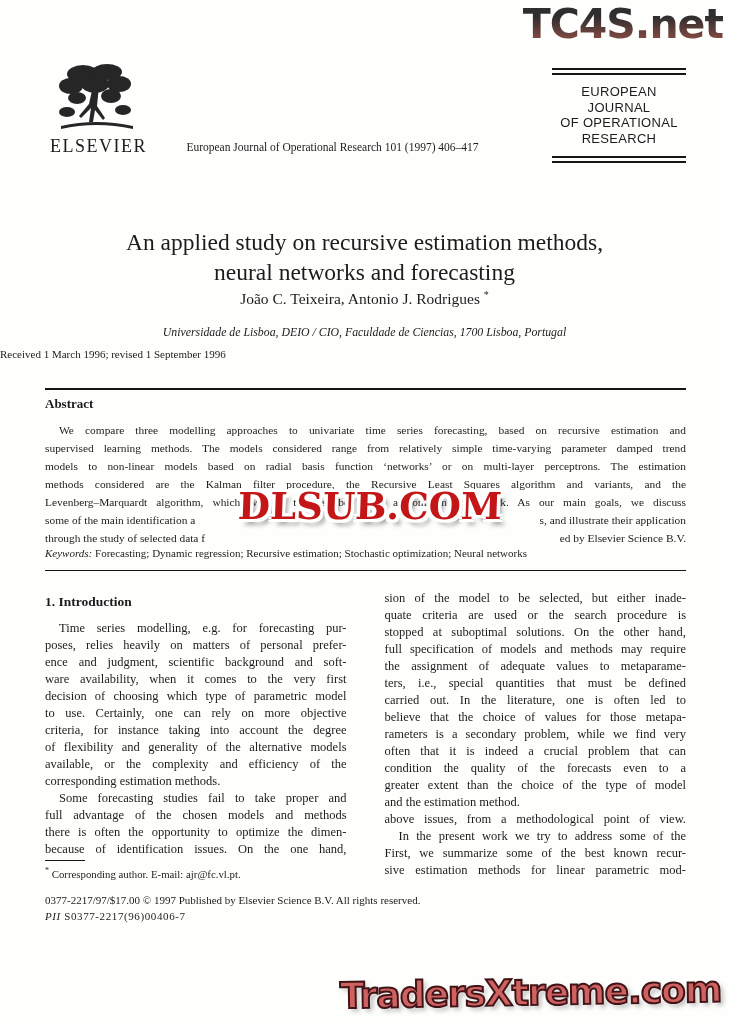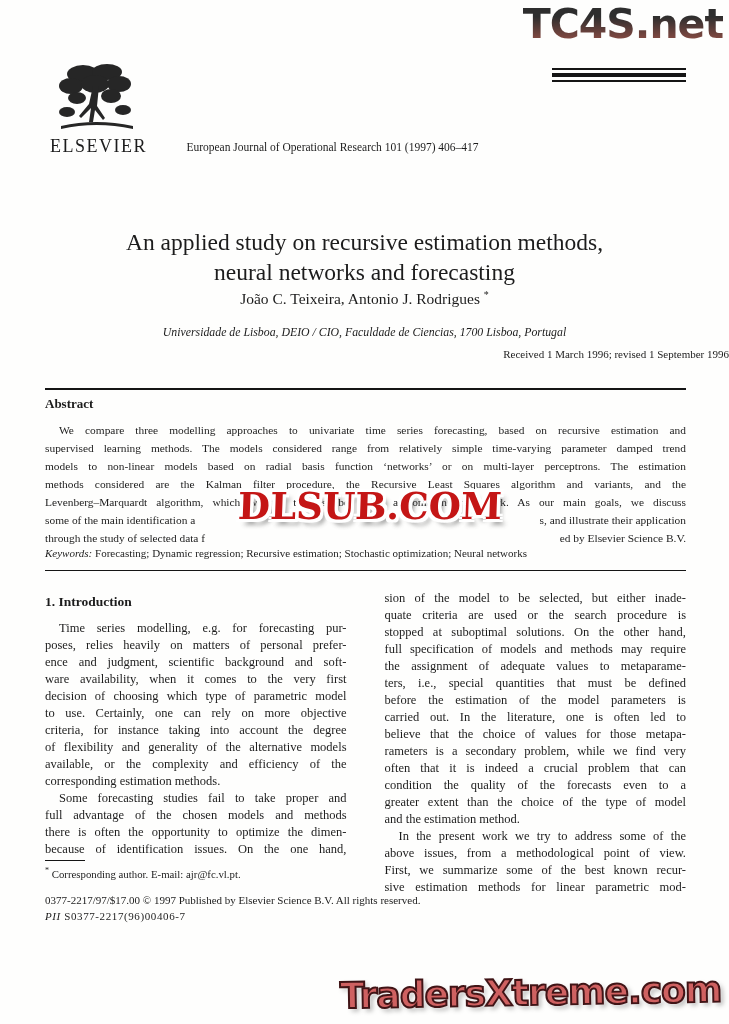--- a/index.html
+++ b/index.html
@@ -38,21 +38,21 @@
   .jbox{position:absolute; right:43px; top:68px; width:134px; text-align:center;
         font-family:"Liberation Sans", sans-serif; font-size:13px; line-height:15.5px; letter-spacing:.3px;}
   .dbl{height:3px; border-top:2px solid #151515; border-bottom:2px solid #151515;}
   .jbox .jtxt{padding:9px 0 10px 0;}
   
   .title{position:absolute; left:0; top:227px; width:729px; text-align:center;
          font-size:23.5px; line-height:30px;}
   .authors{position:absolute; left:0; top:289px; width:729px; text-align:center; font-size:15.5px;}
   .authors sup{font-size:10px;}
   .affil{position:absolute; left:0; top:325px; width:729px; text-align:center; font-style:italic; font-size:11.8px;}
-  .received{position:absolute; left:0; top:348px; width:729px; text-align:right; font-size:11px;}
+  .received{position:absolute; left:0; top:348px; width:729px; text-align:left; font-size:11px;}
   
   .rule-a{position:absolute; left:45px; top:388px; width:641px; border-top:2px solid #151515;}
   .abs-h{position:absolute; left:45px; top:396px; font-size:13px; font-weight:bold;}
   .abs{position:absolute; left:45px; top:421px; width:641px; font-size:11.4px; line-height:18px;}
   .aline{text-align:justify; text-align-last:justify; height:18px; overflow:hidden; white-space:nowrap0;}
   .split{display:flex; justify-content:space-between; height:18px; overflow:hidden;}
   .ind{padding-left:14px;}
   .keywords{position:absolute; left:45px; top:547px; width:641px; font-size:11px;}
   .keywords i{font-style:italic;}
   .rule-b{position:absolute; left:45px; top:570px; width:641px; border-top:1.5px solid #151515;}
@@ -97,20 +97,26 @@
         </g>
       </svg>
     </span>
     <div class="pub">ELSEVIER</div>
   </div>
 
   <div class="citation">European Journal of Operational Research 101 (1997) 406–417</div>
 
   <div class="jbox">
     <div class="dbl"></div>
+    <div class="jtxt">
+      <div>EUROPEAN</div>
+      <div>JOURNAL</div>
+      <div>OF OPERATIONAL</div>
+      <div>RESEARCH</div>
+    </div>
     <div class="dbl"></div>
   </div>
 
   <div class="title">
     <div>An applied study on recursive estimation methods,</div>
     <div>neural networks and forecasting</div>
   </div>
   <div class="authors">
     <span>João C. Teixeira, Antonio J. Rodrigues</span>
     <sup>*</sup>
@@ -159,30 +165,29 @@
       <div class="cline">there is often the opportunity to optimize the dimen-</div>
       <div class="cline">because of identification issues. On the one hand,</div>
     </div>
     <div class="col">
       <div class="cline">sion of the model to be selected, but either inade-</div>
       <div class="cline">quate criteria are used or the search procedure is</div>
       <div class="cline">stopped at suboptimal solutions. On the other hand,</div>
       <div class="cline">full specification of models and methods may require</div>
       <div class="cline">the assignment of adequate values to metaparame-</div>
       <div class="cline">ters, i.e., special quantities that must be defined</div>
-      <div class="cline">before the estimation of the model parameters is</div>
       <div class="cline">carried out. In the literature, one is often led to</div>
       <div class="cline">believe that the choice of values for those metapa-</div>
       <div class="cline">rameters is a secondary problem, while we find very</div>
       <div class="cline">often that it is indeed a crucial problem that can</div>
       <div class="cline">condition the quality of the forecasts even to a</div>
       <div class="cline">greater extent than the choice of the type of model</div>
       <div class="cline noj">and the estimation method.</div>
+      <div class="cline">above issues, from a methodological point of view.</div>
       <div class="cline ind">In the present work we try to address some of the</div>
-      <div class="cline">above issues, from a methodological point of view.</div>
       <div class="cline">First, we summarize some of the best known recur-</div>
       <div class="cline">sive estimation methods for linear parametric mod-</div>
     </div>
   </div>
 
   <div class="fn-rule"></div>
   <div class="fn">
     <sup>*</sup>
     <span>Corresponding author. E-mail: ajr@fc.vl.pt.</span>
   </div>

